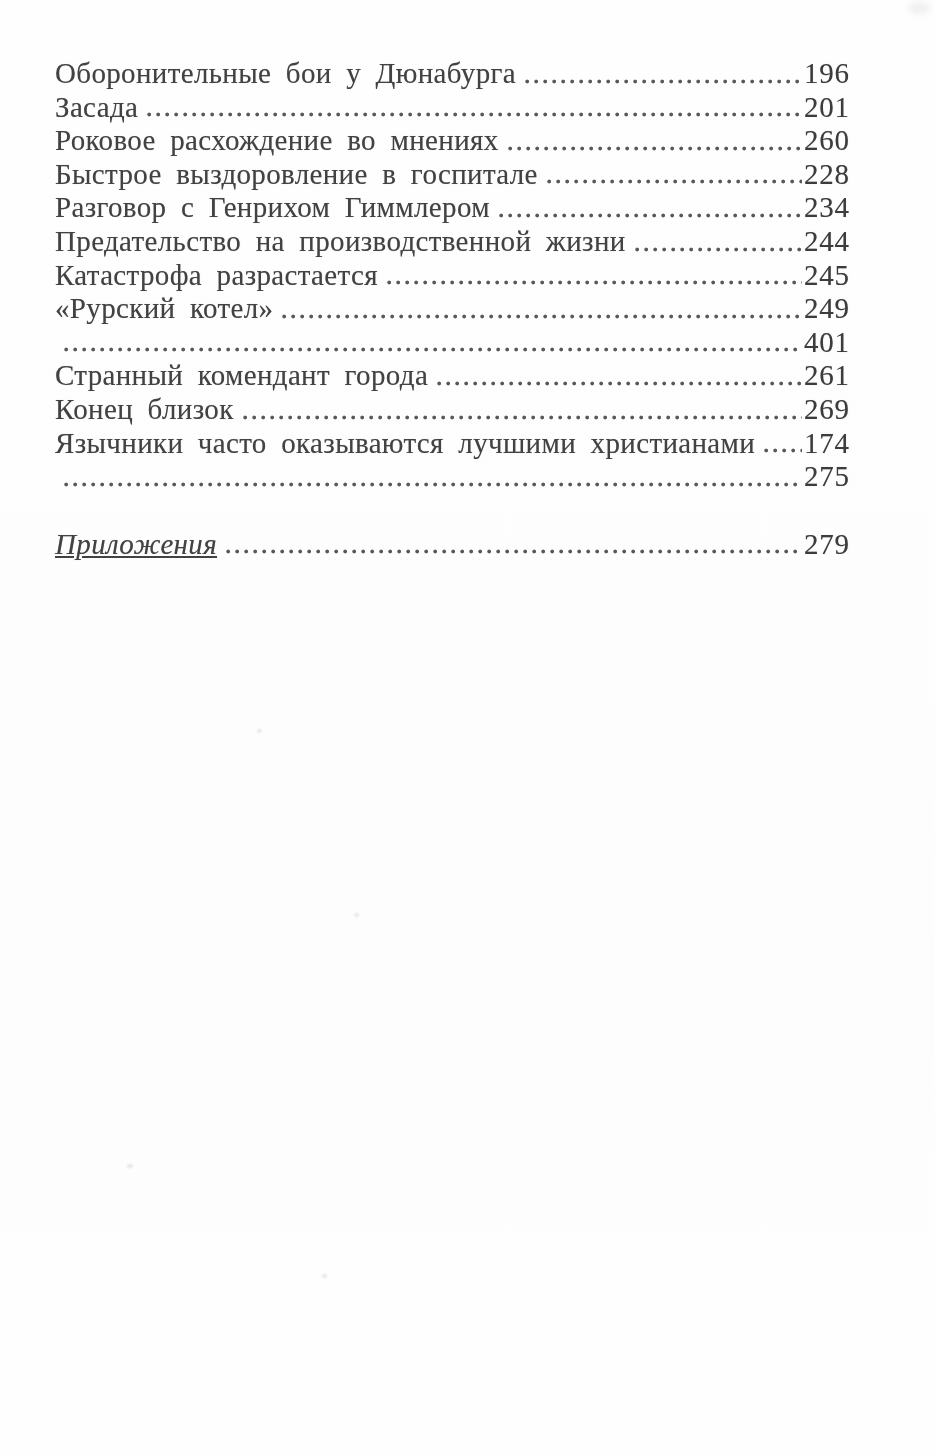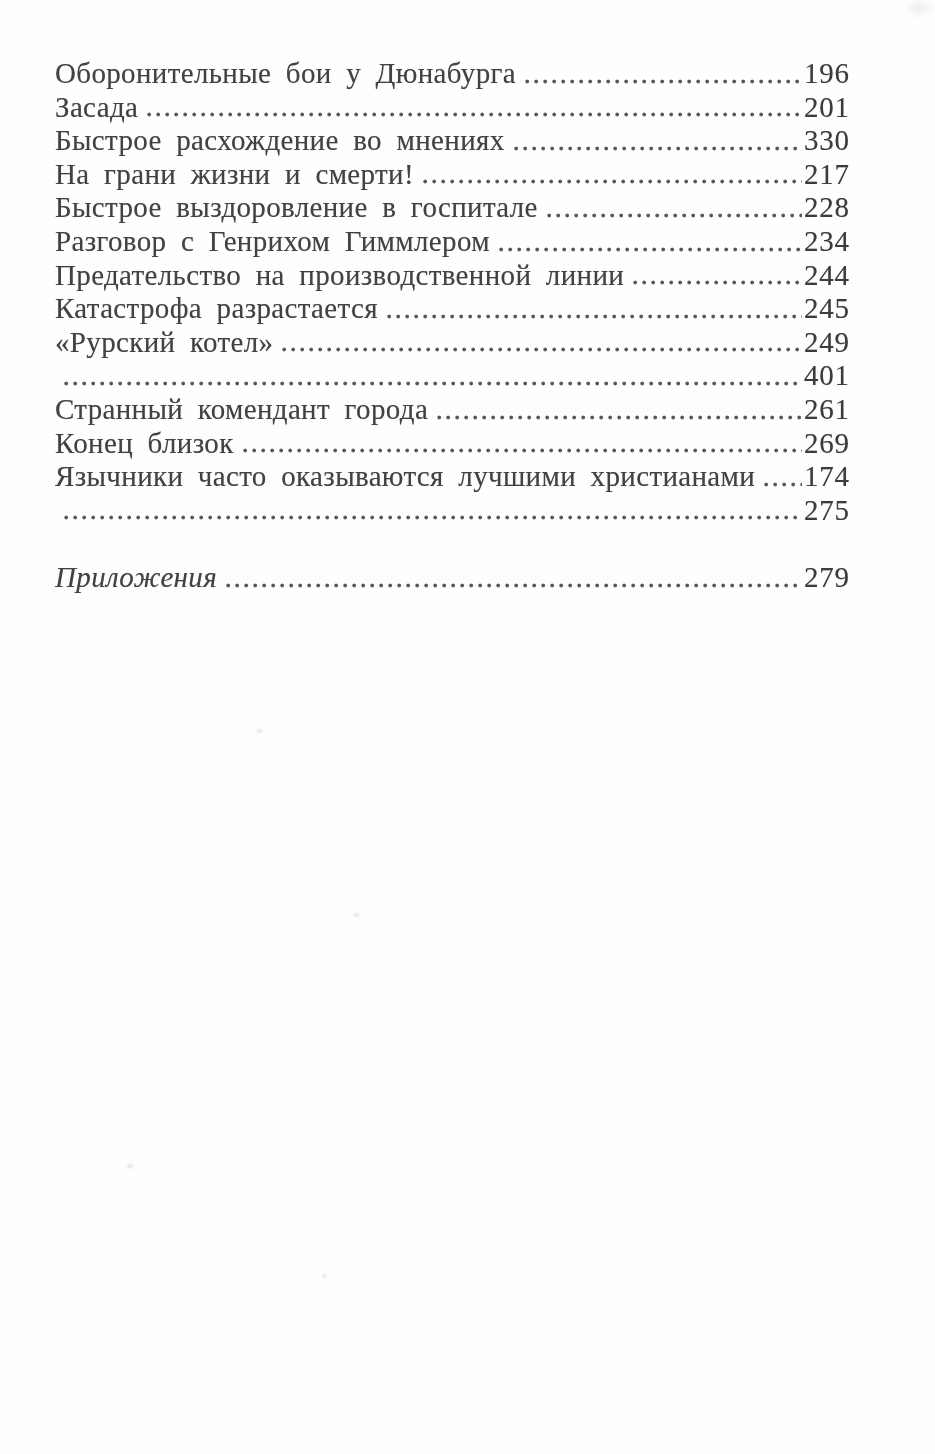--- a/index.html
+++ b/index.html
@@ -29,20 +29,21 @@
     color: #424242;
     word-spacing: 0.24em;
     letter-spacing: 0.012em;
     text-shadow: 0 0 0.7px rgba(80, 80, 80, 0.45);
   }
   .row .title {
     white-space: nowrap;
   }
   .row.italic .title {
     font-style: italic;
+    text-decoration: underline;
   }
   .row.gap {
     margin-top: 34px;
   }
   .leader {
     flex: 1 1 auto;
     align-self: flex-end;
     height: 5px;
     margin: 0 2px 7px 9px;
     background-image: radial-gradient(circle at 2.2px 2.5px, #585858 1.45px, rgba(0,0,0,0) 2.3px);
@@ -77,41 +78,36 @@
     <span class="title">Оборонительные бои у Дюнабурга</span>
     <span class="leader"></span>
     <span class="num">196</span>
   </div>
       <div class="row">
     <span class="title">Засада</span>
     <span class="leader"></span>
     <span class="num">201</span>
   </div>
       <div class="row">
-    <span class="title">Быстрое расхождение во мнениях</span>
+    <span class="title">Роковое расхождение во мнениях</span>
     <span class="leader"></span>
-    <span class="num">330</span>
-  </div>
-      <div class="row">
-    <span class="title">На грани жизни и смерти!</span>
-    <span class="leader"></span>
-    <span class="num">217</span>
+    <span class="num">260</span>
   </div>
       <div class="row">
     <span class="title">Быстрое выздоровление в госпитале</span>
     <span class="leader"></span>
     <span class="num">228</span>
   </div>
       <div class="row">
     <span class="title">Разговор с Генрихом Гиммлером</span>
     <span class="leader"></span>
     <span class="num">234</span>
   </div>
       <div class="row">
-    <span class="title">Предательство на производственной линии</span>
+    <span class="title">Предательство на производственной жизни</span>
     <span class="leader"></span>
     <span class="num">244</span>
   </div>
       <div class="row">
     <span class="title">Катастрофа разрастается</span>
     <span class="leader"></span>
     <span class="num">245</span>
   </div>
       <div class="row">
     <span class="title">«Рурский котел»</span>

